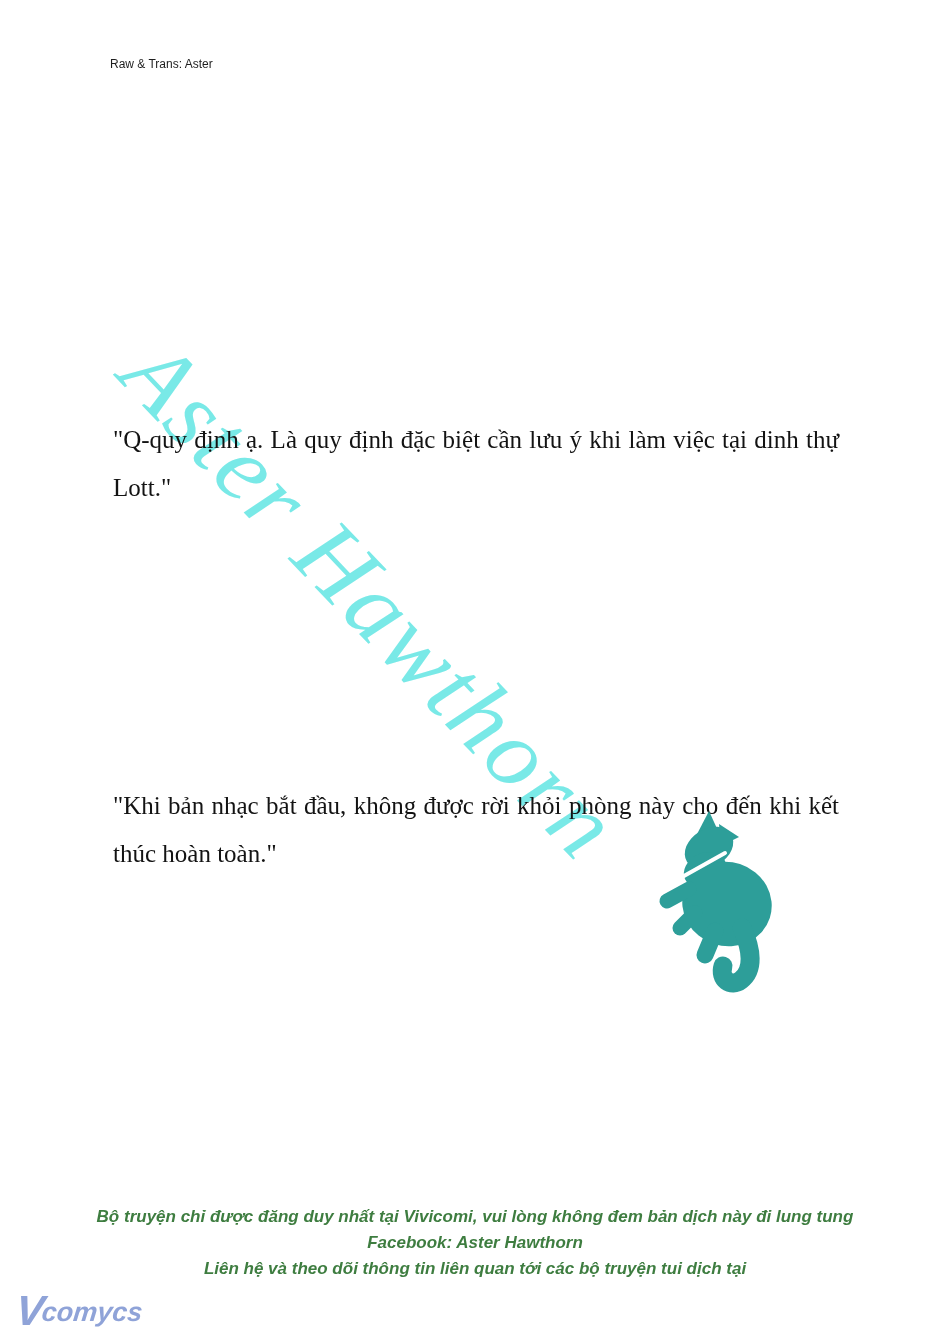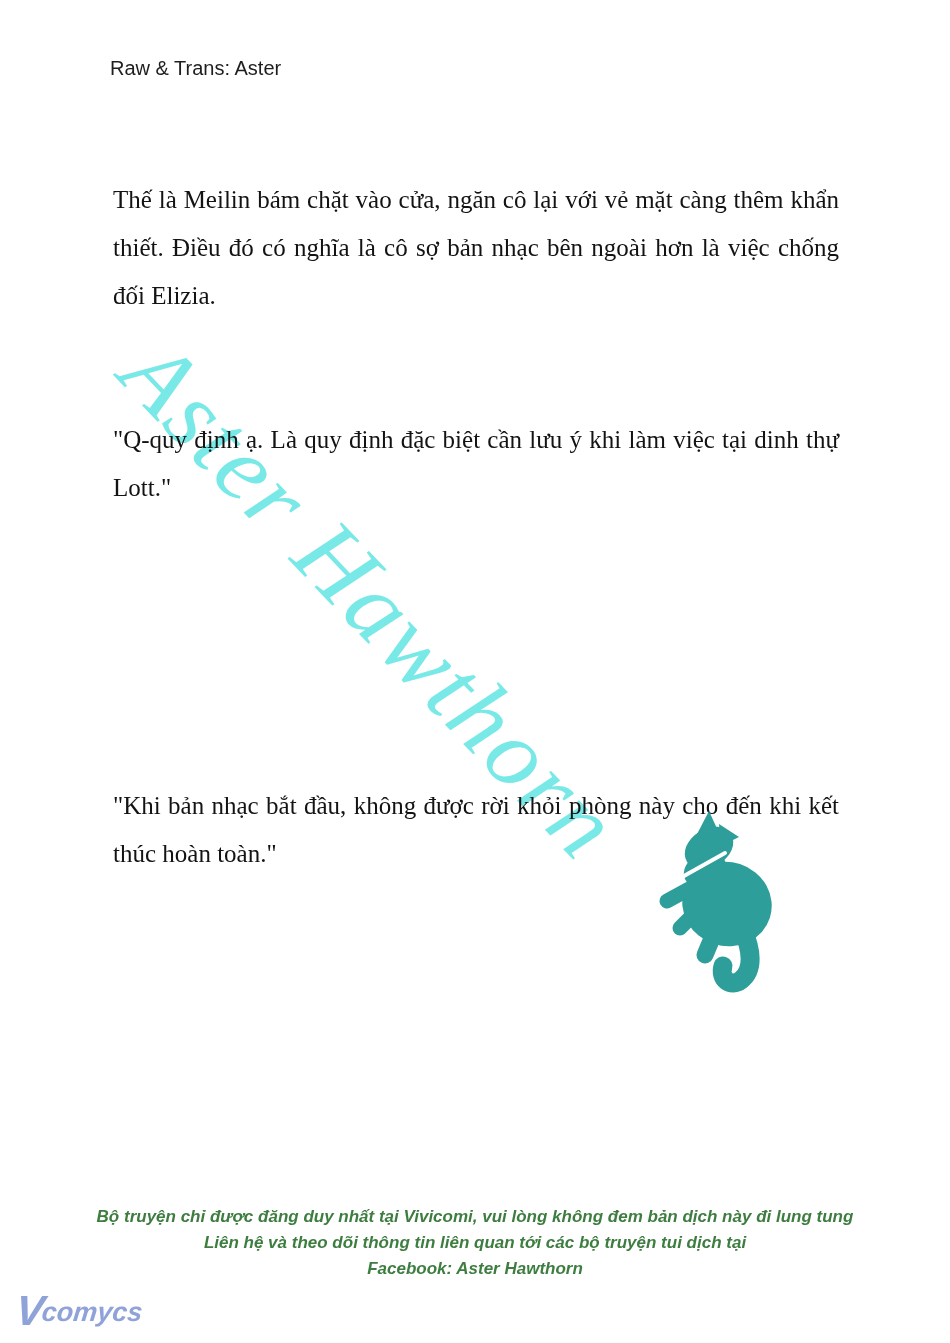--- a/index.html
+++ b/index.html
@@ -9,21 +9,21 @@
     height: 1343px;
     background: #ffffff;
     overflow: hidden;
     font-family: "Liberation Serif", serif;
   }
   .credits {
     position: absolute;
     left: 110px;
     top: 57px;
     font-family: "Liberation Sans", sans-serif;
-    font-size: 20px;
+    font-size: 12px;
     color: #1e1e1e;
     z-index: 2;
   }
   .watermark {
     position: absolute;
     left: 176px;
     top: 322px;
     transform: rotate(46.5deg);
     transform-origin: 0 0;
     font-family: "Liberation Serif", serif;
@@ -96,21 +96,20 @@
 </style>
 </head>
 <body>
 
 <div class="page">
 
   <div class="credits">Raw &amp; Trans: Aster</div>
 
   <div class="watermark">Aster Hawthorn</div>
 
-  <div class="para p1">Thế là Meilin bám chặt vào cửa, ngăn cô lại với vẻ mặt càng thêm khẩn thiết. Điều đó có nghĩa là cô sợ bản nhạc bên ngoài hơn là việc chống đối Elizia.</div>
   <div class="para p2">"Q-quy định ạ. Là quy định đặc biệt cần lưu ý khi làm việc tại dinh thự Lott."</div>
   <div class="para p4">"Khi bản nhạc bắt đầu, không được rời khỏi phòng này cho đến khi kết thúc hoàn toàn."</div>
 
   <svg class="cat" viewBox="0 0 140 190" aria-hidden="true">
     <g fill="#2d9e99" stroke="none">
       <polygon points="50,30 64,3 74,25"></polygon>
       <polygon points="74,16 94,29 76,38"></polygon>
       <ellipse cx="64" cy="40" rx="26" ry="19" transform="rotate(-32 64 40)"></ellipse>
       <ellipse cx="60" cy="62" rx="22" ry="17" transform="rotate(-25 60 62)"></ellipse>
       <ellipse cx="82" cy="96" rx="45" ry="42" transform="rotate(18 82 96)"></ellipse>
@@ -119,21 +118,21 @@
       <line x1="44" y1="81" x2="22" y2="93" stroke-width="15"></line>
       <line x1="50" y1="105" x2="35" y2="120" stroke-width="15"></line>
       <line x1="70" y1="123" x2="60" y2="147" stroke-width="17"></line>
       <path d="M 97,120 C 107,142 109,162 96,172 C 86,180 74,171 78,158" stroke-width="19"></path>
     </g>
     <line x1="30" y1="73" x2="80" y2="45" stroke="#ffffff" stroke-width="4" stroke-linecap="round"></line>
   </svg>
 
   <div class="footer">
     <div>Bộ truyện chỉ được đăng duy nhất tại Vivicomi, vui lòng không đem bản dịch này đi lung tung</div>
+    <div>Facebook: Aster Hawthorn</div>
     <div>Liên hệ và theo dõi thông tin liên quan tới các bộ truyện tui dịch tại</div>
-    <div>Facebook: Aster Hawthorn</div>
   </div>
 
   <div class="logo">
     <span class="logo-v">V</span><span class="logo-rest">comycs</span>
   </div>
 
 </div>
 
 </body></html>

